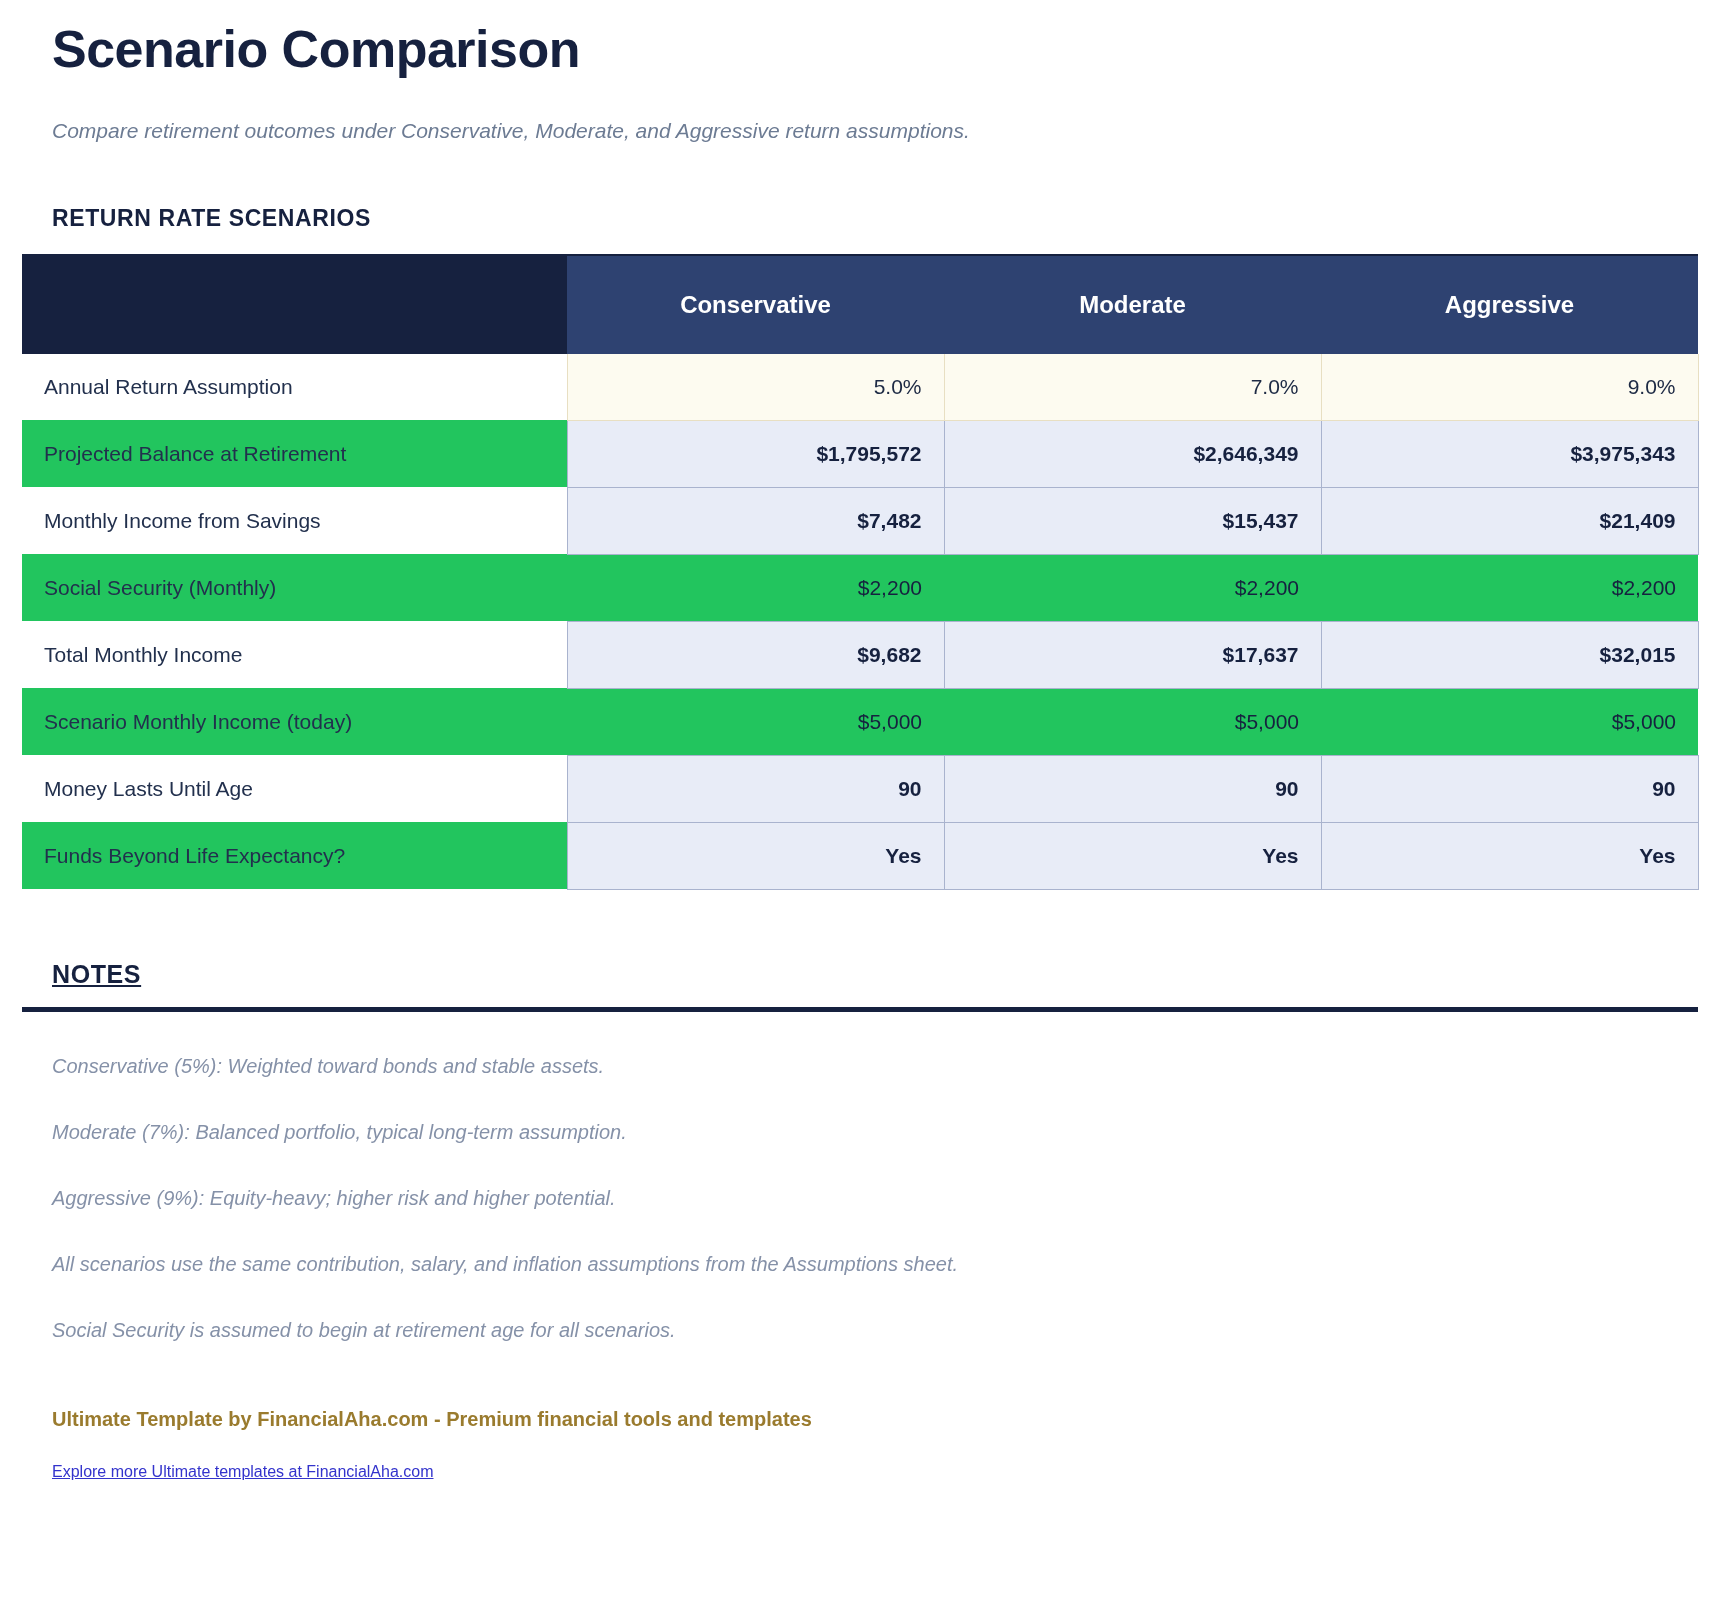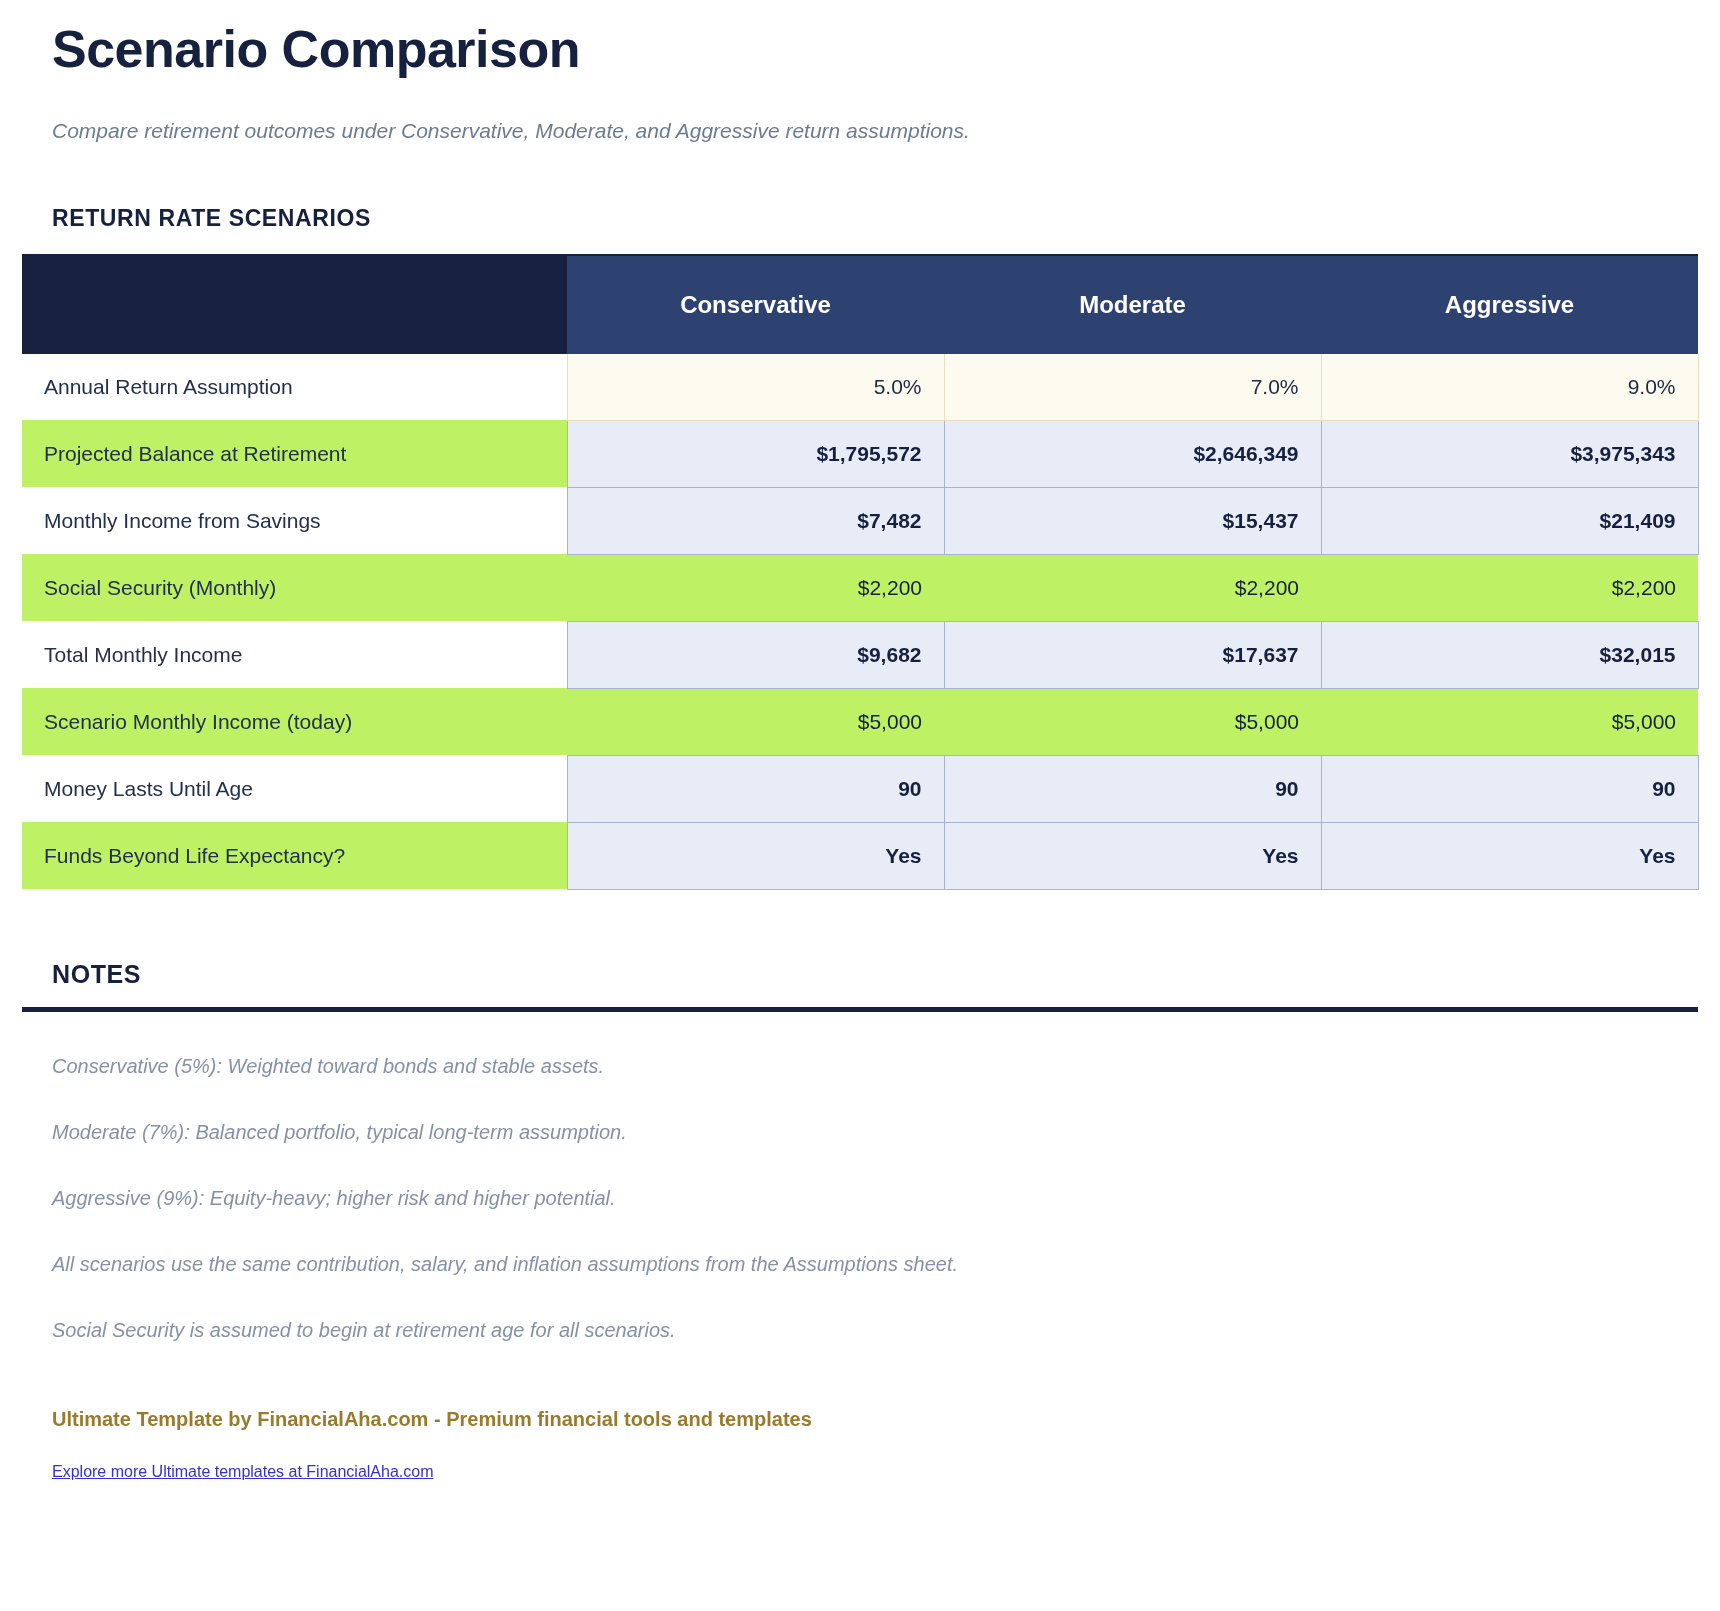--- a/index.html
+++ b/index.html
@@ -93,21 +93,21 @@
     text-align: left;
     color: #22304d;
     font-weight: normal;
   }
   td.value {
     text-align: right;
     color: #16213f;
   }
 
   
-  tr.stripe td { background: #bef264; }
+  tr.stripe td { background: #22c55e; }
   tr.plain  td { background: #ffffff; }
 
   
   td.cream {
     background: #fdfbf0 !important;
     border-left: 1px solid #e8dfc2;
     border-right: 1px solid #e8dfc2;
     border-bottom: 1px solid #e8dfc2;
     color: #1d2a44;
   }
@@ -122,20 +122,21 @@
   .notes-block {
     padding: 70px 0 0 0;
   }
   .notes-heading {
     font-size: 25px;
     font-weight: bold;
     color: #16213f;
     letter-spacing: 0.6px;
     padding: 0 0 0 30px;
     margin: 0;
+    text-decoration: underline;
   }
   .notes-rule {
     height: 5px;
     background: #16213f;
     margin: 18px 0 0 0;
     width: 1676px;
   }
   .note-line {
     font-size: 20px;
     font-style: italic;

